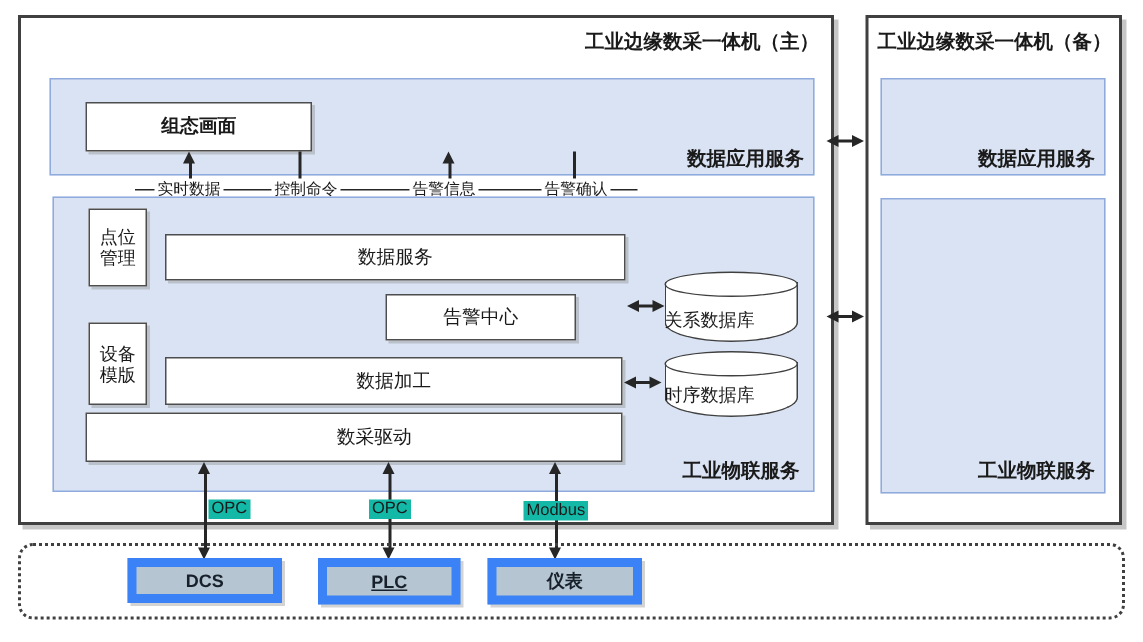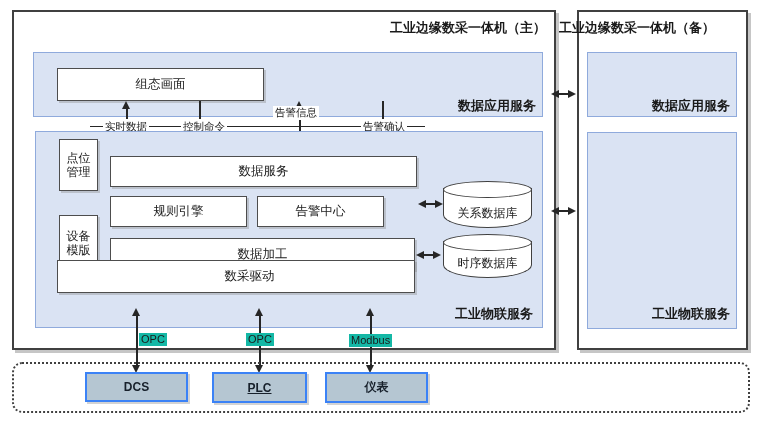--- a/index.html
+++ b/index.html
@@ -9,84 +9,83 @@
   .machine{background:#ffffff;border:2px solid #404040;box-shadow:3px 3px 0 rgba(128,128,128,0.45);}
   .machine-title{font-size:13px;line-height:16px;font-weight:600;text-align:right;white-space:nowrap;}
   
   .layer{background:#dae3f3;border:1px solid #8faadc;}
   .layer-label{font-size:13px;line-height:16px;font-weight:600;text-align:right;color:#1a1a1a;}
   
   .comp{background:#ffffff;border:1.5px solid #4d4d4d;box-shadow:2px 2px 0 rgba(130,130,130,0.35);
         display:flex;align-items:center;justify-content:center;font-size:12.5px;color:#1a1a1a;text-align:center;}
   .comp.small{font-size:12px;line-height:14px;padding:2px;}
   
-  .device{background:#b5c6d2;border:2px solid #3b82f6;box-shadow:2px 2px 0 rgba(130,130,130,0.35);
+  .device{background:#b5c6d2;border:6px solid #3b82f6;box-shadow:2px 2px 0 rgba(130,130,130,0.35);
           display:flex;align-items:center;justify-content:center;font-size:12px;font-weight:600;color:#17202b;}
   
   .vline{width:1.5px;background:#262626;}
   .hline{height:1.5px;background:#262626;}
   .hline.thin{height:1px;}
   .tri{width:0;height:0;}
   .tri-up{border-left:4.5px solid transparent;border-right:4.5px solid transparent;border-bottom:8px solid #262626;}
   .tri-down{border-left:4.5px solid transparent;border-right:4.5px solid transparent;border-top:8px solid #262626;}
   .tri-left{border-top:4.5px solid transparent;border-bottom:4.5px solid transparent;border-right:8px solid #262626;}
   .tri-right{border-top:4.5px solid transparent;border-bottom:4.5px solid transparent;border-left:8px solid #262626;}
   
   .flow-label{font-size:10.5px;line-height:14px;background:#ffffff;padding:0 2px;white-space:nowrap;color:#1a1a1a;}
   .proto-label{font-size:11px;line-height:13px;background:#14b8a6;padding:0 2px;white-space:nowrap;color:#1a1a1a;}
   
   .cyl{}
   .cyl .cyl-top{position:absolute;left:0;right:0;top:0;height:15px;border:1.5px solid #404040;border-radius:50%;background:#ffffff;z-index:2;}
   .cyl .cyl-body{position:absolute;left:0;right:0;top:7px;bottom:0;background:#ffffff;border:1.5px solid #404040;border-top:none;
                  border-radius:0 0 50% 50% / 0 0 13px 13px;z-index:1;}
-  .cyl .cyl-label{position:absolute;left:0;right:0;bottom:6px;text-align:center;font-size:12px;z-index:3;color:#1a1a1a;}
+  .cyl .cyl-label{position:absolute;left:0;right:0;bottom:6px;font-size:12px;z-index:3;color:#1a1a1a;}
   
   .dotted{border:2px dotted #404040;border-radius:10px;background:transparent;}
 </style>
 </head>
 <body>
 
 <div id="stage">
 
   <div class="abs machine" style="left:12px;top:10px;width:544px;height:340px;"></div>
   <div class="abs machine-title" style="left:386px;top:20px;width:160px;">工业边缘数采一体机（主）</div>
 
   <div class="abs layer" style="left:33px;top:52px;width:510px;height:65px;"></div>
-  <div class="abs comp" style="left:57px;top:68px;width:207px;height:33px;">组态画面</div>
+  <div class="abs comp" style="left:57px;top:68px;width:151px;height:33px;font-weight:bold;">组态画面</div>
   <div class="abs layer-label" style="left:400px;top:98px;width:136px;">数据应用服务</div>
 
   <div class="abs hline thin" style="left:90px;top:126px;width:335px;"></div>
 
   <div class="abs tri tri-up" style="left:122px;top:101px;"></div>
   <div class="abs vline" style="left:126px;top:108px;height:48px;"></div>
 
   <div class="abs vline" style="left:199px;top:101px;height:49px;"></div>
   <div class="abs tri tri-down" style="left:195px;top:149px;"></div>
 
   <div class="abs tri tri-up" style="left:295px;top:101px;"></div>
   <div class="abs vline" style="left:299px;top:108px;height:48px;"></div>
 
   <div class="abs vline" style="left:382px;top:101px;height:49px;"></div>
   <div class="abs tri tri-down" style="left:378px;top:149px;"></div>
 
   <div class="abs flow-label" style="left:103px;top:119px;">实时数据</div>
   <div class="abs flow-label" style="left:181px;top:119px;">控制命令</div>
-  <div class="abs flow-label" style="left:273px;top:106px;font-family:Liberation Serif, serif;">告警信息</div>
+  <div class="abs flow-label" style="left:273px;top:119px;">告警信息</div>
   <div class="abs flow-label" style="left:361px;top:119px;">告警确认</div>
 
   <div class="abs layer" style="left:35px;top:131px;width:508px;height:197px;"></div>
 
   <div class="abs comp small" style="left:59px;top:139px;width:39px;height:52px;">点位管理</div>
   <div class="abs comp" style="left:110px;top:156px;width:307px;height:31px;">数据服务</div>
 
   <div class="abs comp small" style="left:59px;top:215px;width:39px;height:55px;">设备模版</div>
-  <div class="abs comp" style="left:110px;top:196px;width:137px;height:31px;">规则引擎</div>
   <div class="abs comp" style="left:257px;top:196px;width:127px;height:31px;">告警中心</div>
   <div class="abs comp" style="left:110px;top:238px;width:305px;height:32px;">数据加工</div>
-  <div class="abs comp" style="left:57px;top:260px;width:358px;height:33px;padding-left:27px;">数采驱动</div>
+  <div class="abs comp" style="left:57px;top:275px;width:358px;height:33px;padding-left:27px;">数采驱动</div>
 
   <div class="abs layer-label" style="left:397px;top:306px;width:136px;">工业物联服务</div>
 
   <div class="abs cyl" style="left:443px;top:181px;width:89px;height:47px;">
     <div class="cyl-top"></div>
     <div class="cyl-body"></div>
     <div class="cyl-label">关系数据库</div>
   </div>
   <div class="abs cyl" style="left:443px;top:234px;width:89px;height:44px;">
     <div class="cyl-top"></div>
@@ -112,21 +111,21 @@
 
   <div class="abs tri tri-up" style="left:366px;top:308px;"></div>
   <div class="abs vline" style="left:370px;top:315px;height:51px;"></div>
   <div class="abs tri tri-down" style="left:366px;top:365px;"></div>
 
   <div class="abs proto-label" style="left:139px;top:333px;">OPC</div>
   <div class="abs proto-label" style="left:246px;top:333px;">OPC</div>
   <div class="abs proto-label" style="left:349px;top:334px;">Modbus</div>
 
   <div class="abs machine" style="left:577px;top:10px;width:171px;height:340px;"></div>
-  <div class="abs machine-title" style="left:555px;top:20px;width:160px;">工业边缘数采一体机（备）</div>
+  <div class="abs machine-title" style="left:581px;top:20px;width:160px;">工业边缘数采一体机（备）</div>
 
   <div class="abs layer" style="left:587px;top:52px;width:150px;height:65px;"></div>
   <div class="abs layer-label" style="left:604px;top:98px;width:126px;">数据应用服务</div>
 
   <div class="abs layer" style="left:587px;top:132px;width:150px;height:197px;"></div>
   <div class="abs layer-label" style="left:604px;top:306px;width:126px;">工业物联服务</div>
 
   <div class="abs tri tri-left" style="left:551px;top:90px;"></div>
   <div class="abs hline" style="left:558px;top:93px;width:11px;"></div>
   <div class="abs tri tri-right" style="left:568px;top:90px;"></div>

